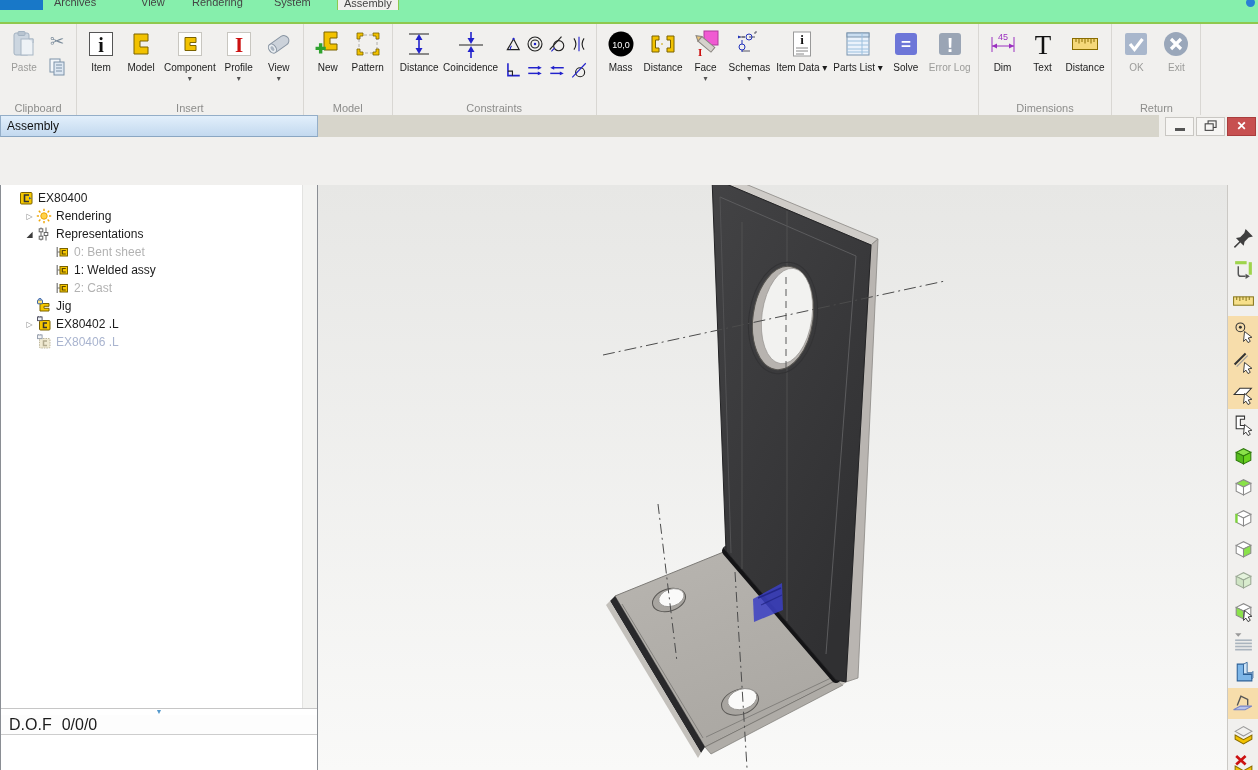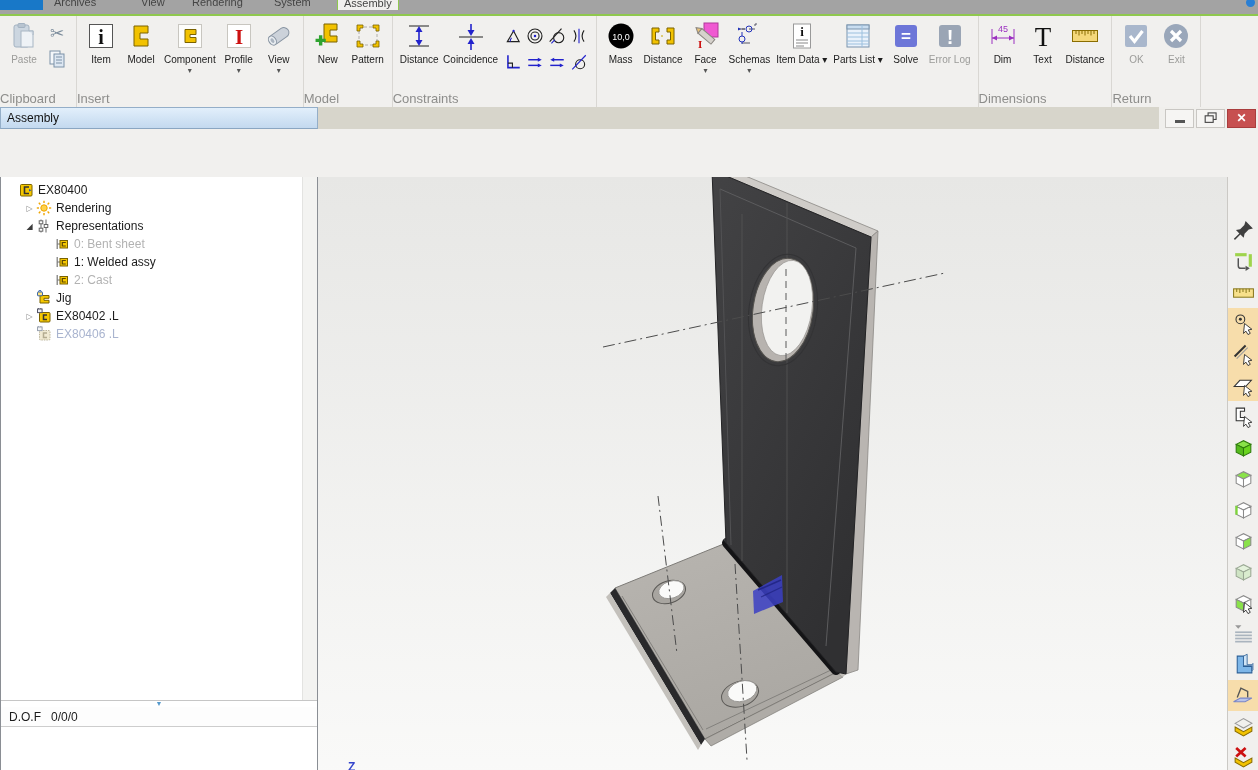--- a/index.html
+++ b/index.html
@@ -1,30 +1,30 @@
 <!DOCTYPE html>
 <html><head>
 <meta charset="utf-8">
 <style>
   * { margin:0; padding:0; box-sizing:border-box; }
   html,body { width:1258px; height:770px; overflow:hidden; }
   body { font-family:"Liberation Sans", sans-serif; font-size:12px; color:#1c1c1c; background:#f1f0ee; }
   .app { position:relative; width:1258px; height:770px; background:#f1f0ee; }
 
   
-  .tabstrip { position:relative; height:16px; background:#a3a3a3; border-bottom:2px solid #8fc84e; overflow:visible; white-space:nowrap; z-index:5; }
+  .tabstrip { position:relative; height:24px; background:#86efac; border-bottom:2px solid #8fc84e; overflow:visible; white-space:nowrap; z-index:5; }
   .filetab { position:absolute; left:0; top:0; width:43px; height:10px; background:#1878c8; z-index:3; }
   .tab { position:absolute; top:-8px; height:16px; padding:0 6px; font-size:11px; color:#444; line-height:20px; overflow:hidden; }
   .tab.active { background:#f1f0ee; border:1px solid #8fc84e; border-bottom:none; top:-8px; height:18px; z-index:4; }
   .help-dot { position:absolute; right:3px; top:-2px; width:9px; height:9px; border-radius:50%; background:#2a7fd4; z-index:6; }
 
   
   .ribbon { position:relative; height:91px; background:#f1f0ee; display:flex; align-items:stretch; }
   .rib-group { position:relative; border-right:1px solid #d9d7d3; padding:3px 4px 14px 4px; display:flex; align-items:flex-start; }
-  .rib-group-label { position:absolute; bottom:1px; left:0; right:0; text-align:left; font-size:13px; color:#8d8d8b; }
+  .rib-group-label { position:absolute; bottom:1px; left:0; right:0; text-align:center; font-size:11px; color:#8d8d8b; }
   .rib-buttons { display:flex; align-items:flex-start; }
   .rib-btn { display:flex; flex-direction:column; align-items:center; padding:2px 3px; min-width:40px; max-width:58px; cursor:default; }
   .rib-ico { width:30px; height:30px; margin-bottom:2px; }
   .rib-ico svg { width:30px; height:30px; display:block; }
   .rib-lab { font-size:10px; line-height:13px; text-align:center; color:#1c1c1c; }
   .rib-btn.disabled .rib-lab { color:#9b9b99; }
   .rib-arrow { font-size:8px; color:#555; line-height:8px; margin-top:1px; }
   .rib-stack { display:flex; flex-direction:column; margin-top:2px; }
   .rib-small { width:24px; height:24px; margin:1px 2px; }
   .rib-small svg { width:22px; height:22px; }
@@ -48,21 +48,21 @@
   .scroll-gutter { position:absolute; top:0; right:0; width:15px; height:100%; background:#f3f3f1; border-left:1px solid #e3e3e1; }
   .tree-row { display:flex; align-items:center; height:18px; white-space:nowrap; }
   .tr-arrow { width:13px; text-align:center; font-size:8px; color:#8a8a8a; }
   .tr-arrow.exp { color:#3c3c3c; }
   .tr-ico { width:18px; height:16px; }
   .tr-ico svg { width:16px; height:16px; }
   .tr-lab { padding-left:2px; font-size:12px; }
   .tr-lab.grayed { color:#b2b2b2; }
   .tr-lab.inactive { color:#a9b4cf; }
   .dof-split { height:7px; background:#fff; border-top:1px solid #c6c6c6; text-align:center; font-size:7px; line-height:5px; color:#5599cc; }
-  .dof-row { height:20px; border-bottom:1px solid #cdcdcd; display:flex; align-items:center; padding-left:8px; background:#fdfdfd; font-size:12px; }
+  .dof-row { height:20px; border-bottom:1px solid #cdcdcd; display:flex; align-items:center; padding-left:8px; background:#fdfdfd; font-size:16px; }
   .dof-row span { margin-right:10px; }
   .panel-rest { flex:1; background:#fff; }
 
   .viewport { position:relative; width:909px; height:649px; background:linear-gradient(#e7e7e5,#fbfbfa); overflow:hidden; }
   .viewport svg.scene { position:absolute; left:0; top:0; }
 
   .right-toolbar { width:31px; background:#f1f0ee; border-left:1px solid #cbc9c5; padding-top:38px; display:flex; flex-direction:column; align-items:center; }
   .rt-item { width:31px; height:31px; display:flex; align-items:center; justify-content:center; }
   .rt-item.hl { background:#f7ddab; }
   .rt-item svg { width:23px; height:23px; }

